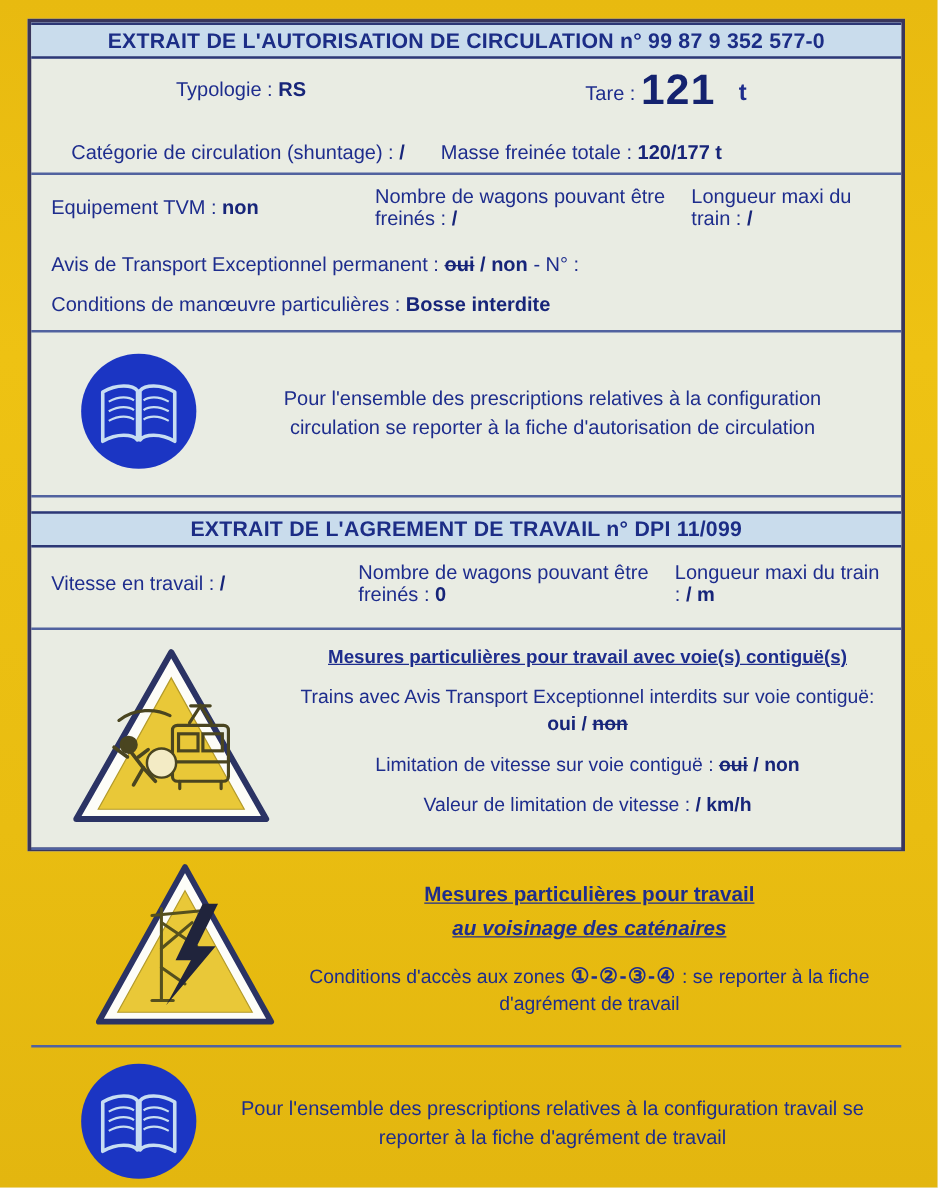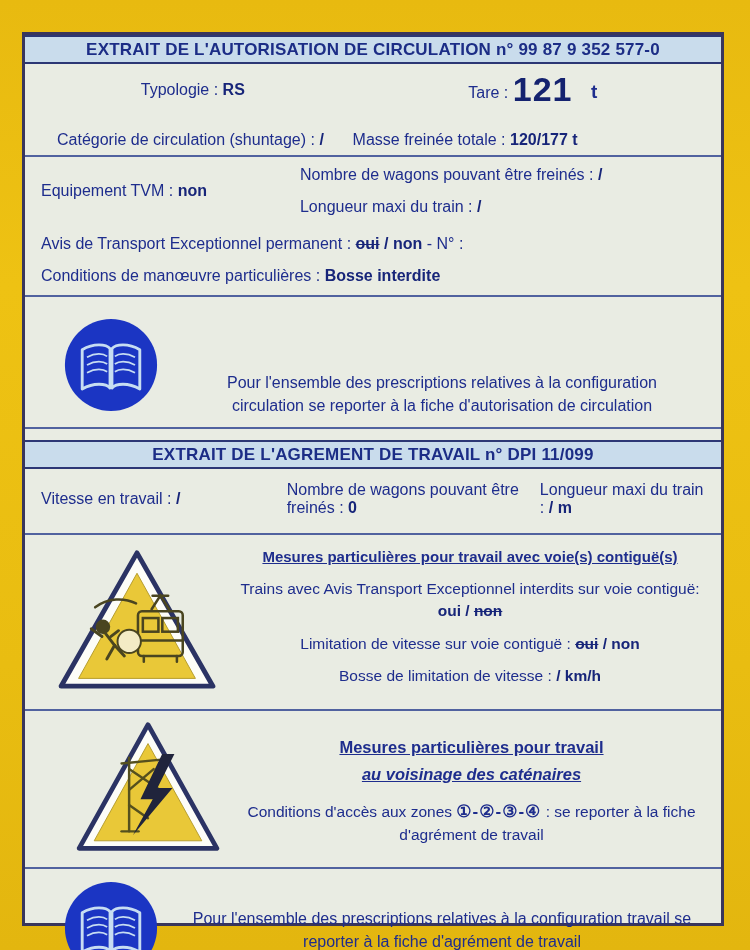--- a/index.html
+++ b/index.html
@@ -5,21 +5,21 @@
   html,body{margin:0;padding:0;}
   body{
     width:750px;height:950px;
     background:linear-gradient(180deg,#e8ba10 0%,#eec213 30%,#e9bd11 70%,#e3b60f 100%);
     font-family:"Liberation Sans",sans-serif;
     color:#1e2d8d;
     position:relative;
     overflow:hidden;
   }
   .card{
-    position:absolute;left:22px;top:32px;width:702px;height:894px;
+    position:absolute;left:22px;top:15px;width:702px;height:666px;
     background:#e9ece3;
     border:3px solid #39365c;
     box-sizing:border-box;
     display:flex;flex-direction:column;
   }
   .strip{
     background:#c9dcec;
     border-top:2px solid #2c3775;
     border-bottom:2px solid #2c3775;
     text-align:center;
@@ -40,25 +40,25 @@
     padding:6px 8px 6px 8px;row-gap:22px;align-items:center;font-size:16px;
   }
   .band1 .c-typologie{text-align:center;}
   .band1 .c-tare{text-align:center;}
   .tare-num{font-size:34px;font-weight:bold;letter-spacing:1px;color:#14226f;vertical-align:-3px;}
   .tare-unit{font-size:19px;font-weight:bold;margin-left:14px;}
   .band1 .c-categorie{padding-left:24px;}
   .band2{flex:0 0 auto;padding:2px 16px 10px;font-size:16px;}
   .tvm-row{display:flex;}
   .tvm-left{width:39%;display:flex;align-items:center;}
-  .tvm-right{width:61%;display:flex;flex-direction:column;justify-content:space-around;}
+  .tvm-right{width:61%;display:flex;flex-direction:row;justify-content:space-around;}
   .tvm-right .ln{padding:7px 0;}
   .avis-line{padding:12px 0 0;}
   .conditions-line{padding:14px 0 0;}
-  .book-block{flex:0 0 auto;display:flex;align-items:flex-end;padding:10px 20px;min-height:110px;}
+  .book-block{flex:0 0 auto;display:flex;align-items:center;padding:10px 20px;min-height:110px;}
   .book-circle{flex:0 0 auto;margin-left:18px;}
   .book-text{flex:1;text-align:center;font-size:16px;line-height:1.45;padding:0 6px 0 30px;}
   .band3{flex:0 0 auto;display:flex;padding:6px 16px 10px;font-size:16px;}
   .band3 .left{width:37%;display:flex;align-items:center;}
   .band3 .right{width:63%;display:flex;flex-direction:row;}
   .band3 .right .ln{padding:6px 0;}
   .hz-block{flex:0 0 auto;display:flex;align-items:center;padding:8px 14px;}
   .hz-icon{flex:0 0 auto;margin-left:14px;}
   .hz-texts{flex:1;text-align:center;font-size:15.5px;line-height:1.4;padding:0 4px 0 16px;}
   .hz-heading{font-weight:bold;font-size:15px;margin-bottom:10px;}
@@ -209,21 +209,21 @@
         <span class="v">/</span>
         <span class="strike">non</span>
       </div>
       <div class="hz-line">
         <span>Limitation de vitesse sur voie contiguë :</span>
         <span class="strike">oui</span>
         <span class="v">/</span>
         <span class="v">non</span>
       </div>
       <div class="hz-line">
-        <span>Bosse de limitation de vitesse :</span>
+        <span>Valeur de limitation de vitesse :</span>
         <span class="v">/ km/h</span>
       </div>
     </div>
   </div>
 
   <div class="rule"></div>
 
   <div class="hz-block" style="min-height:140px;padding-left:33px;">
     <span class="hz-icon">
       <svg width="152" height="134" viewBox="0 0 160 142">

